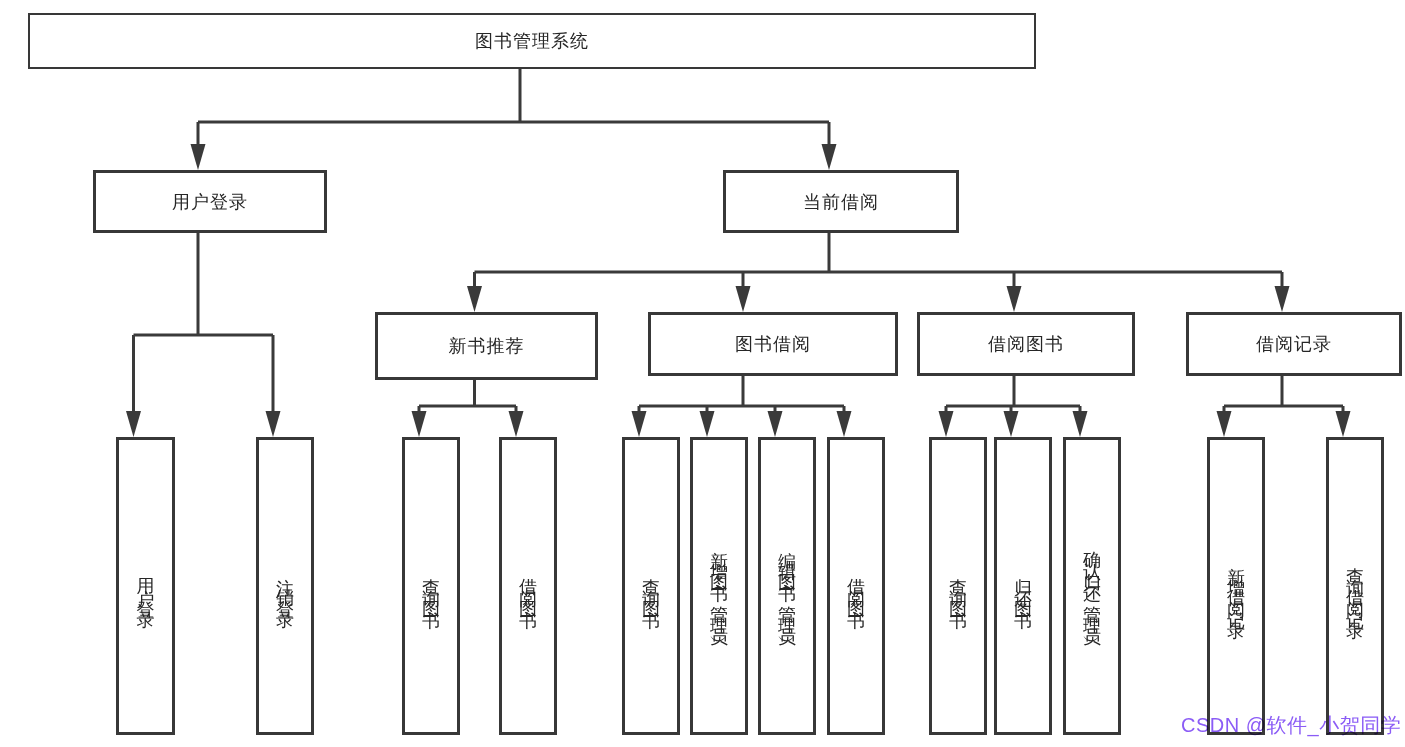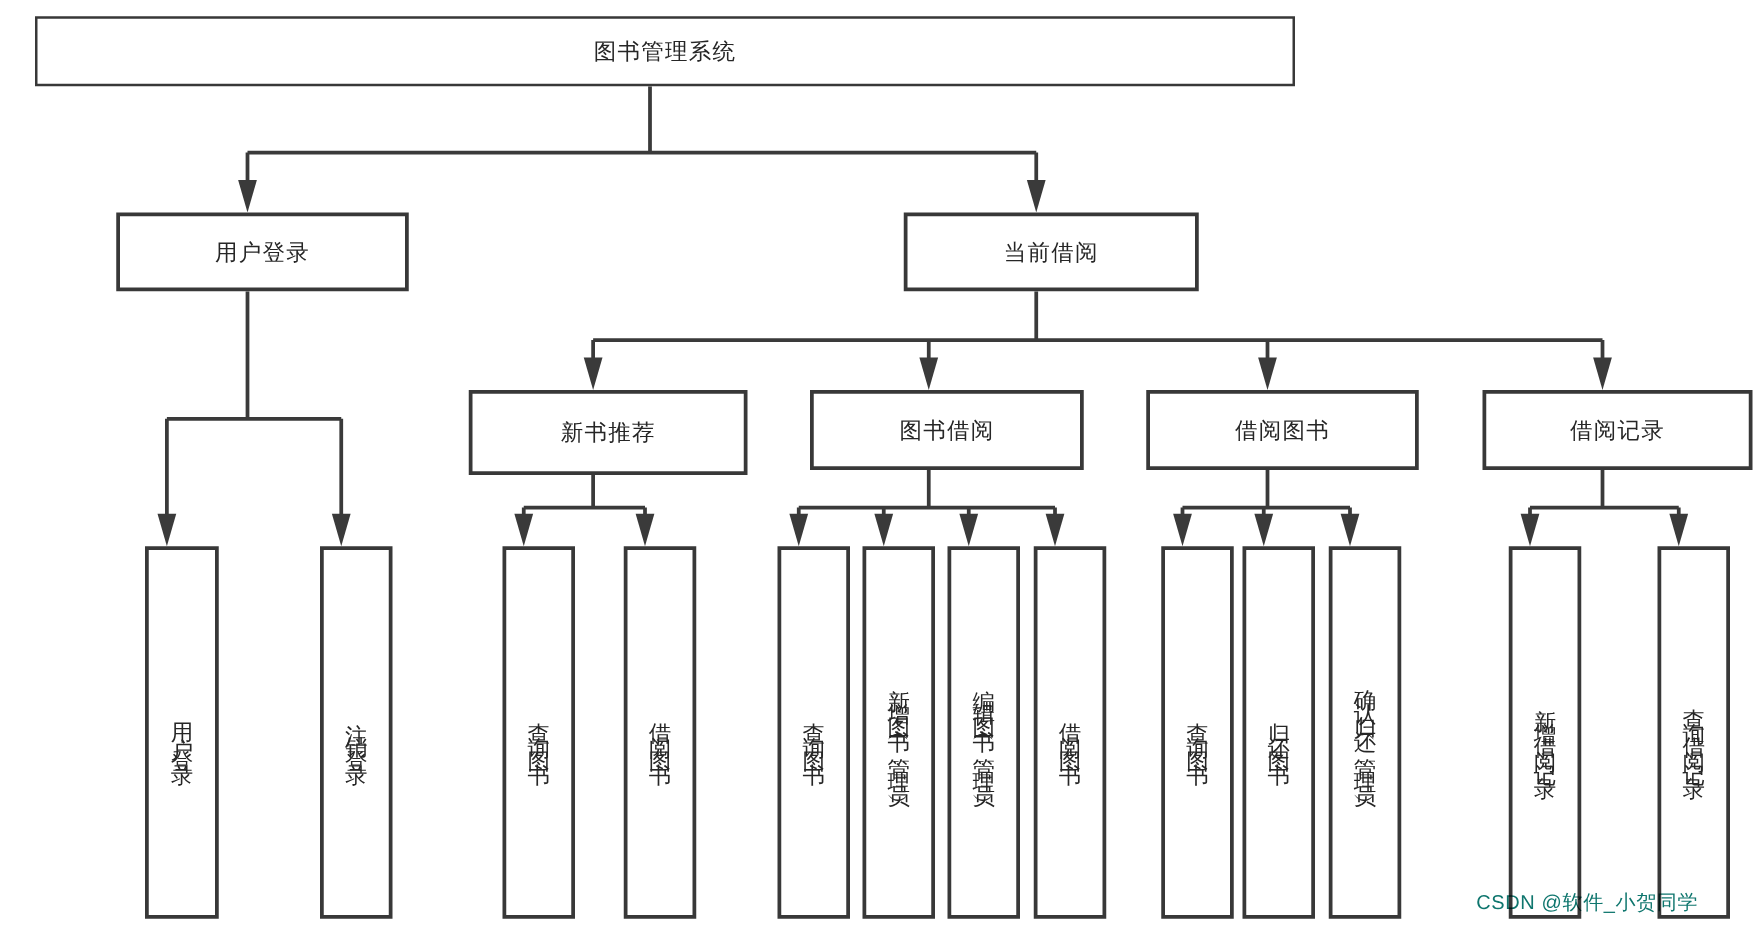--- a/index.html
+++ b/index.html
@@ -27,22 +27,22 @@
     writing-mode:vertical-rl;
     text-orientation:mixed;
     font-size:18px;
     letter-spacing:11px;
     line-height:1;
   }
   .watermark{
     position:absolute;
     left:1181px;top:712px;
     z-index:10;
-    font-size:16px;
-    color:#0f766e;
+    font-size:20px;
+    color:#8b5cf6;
     letter-spacing:0.5px;
     mix-blend-mode:multiply;
     white-space:nowrap;
   }
   .cline{stroke:#3a3a3a;stroke-width:3;fill:none;}
   .ahead{fill:#3a3a3a;stroke:none;}
 </style>
 </head>
 <body>
 
@@ -91,21 +91,21 @@
   <div class="box h" style="left:81px;top:170px;width:234px;height:63px">
     <span>用户登录</span>
   </div>
   <div class="box h" style="left:711px;top:170px;width:236px;height:63px">
     <span>当前借阅</span>
   </div>
 
   <div class="box h" style="left:363px;top:312px;width:223px;height:68px">
     <span>新书推荐</span>
   </div>
-  <div class="box h" style="left:636px;top:312px;width:219px;height:64px">
+  <div class="box h" style="left:636px;top:312px;width:250px;height:64px">
     <span>图书借阅</span>
   </div>
   <div class="box h" style="left:905px;top:312px;width:218px;height:64px">
     <span>借阅图书</span>
   </div>
   <div class="box h" style="left:1174px;top:312px;width:216px;height:64px">
     <span>借阅记录</span>
   </div>
 
   <div class="box v" style="left:104px;top:437px;width:59px;height:298px">

